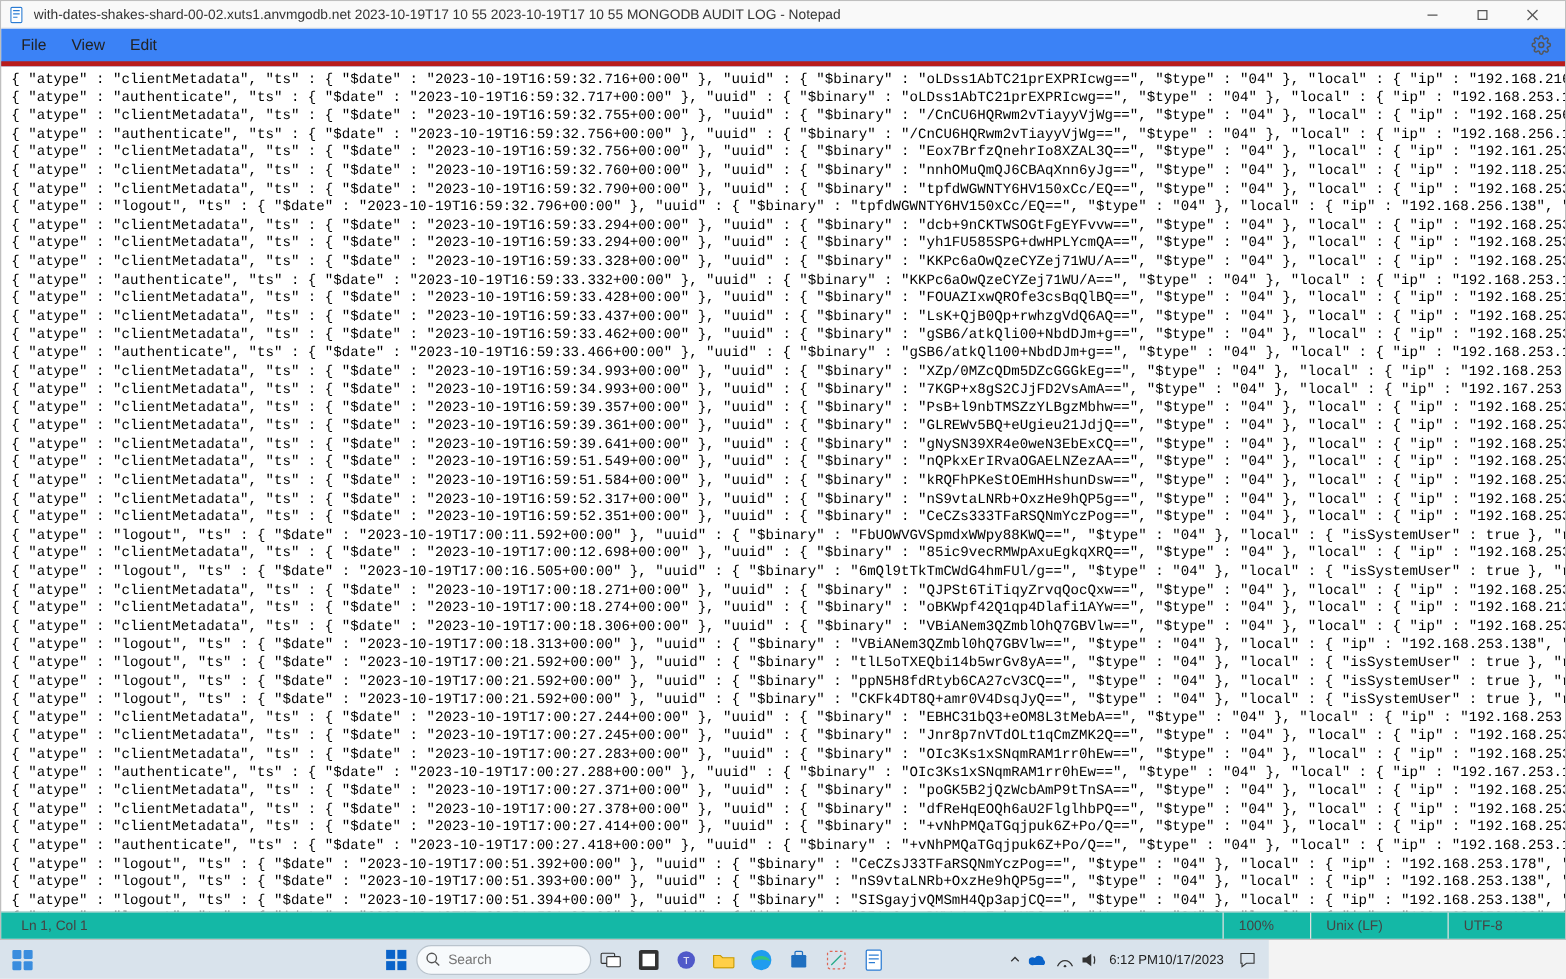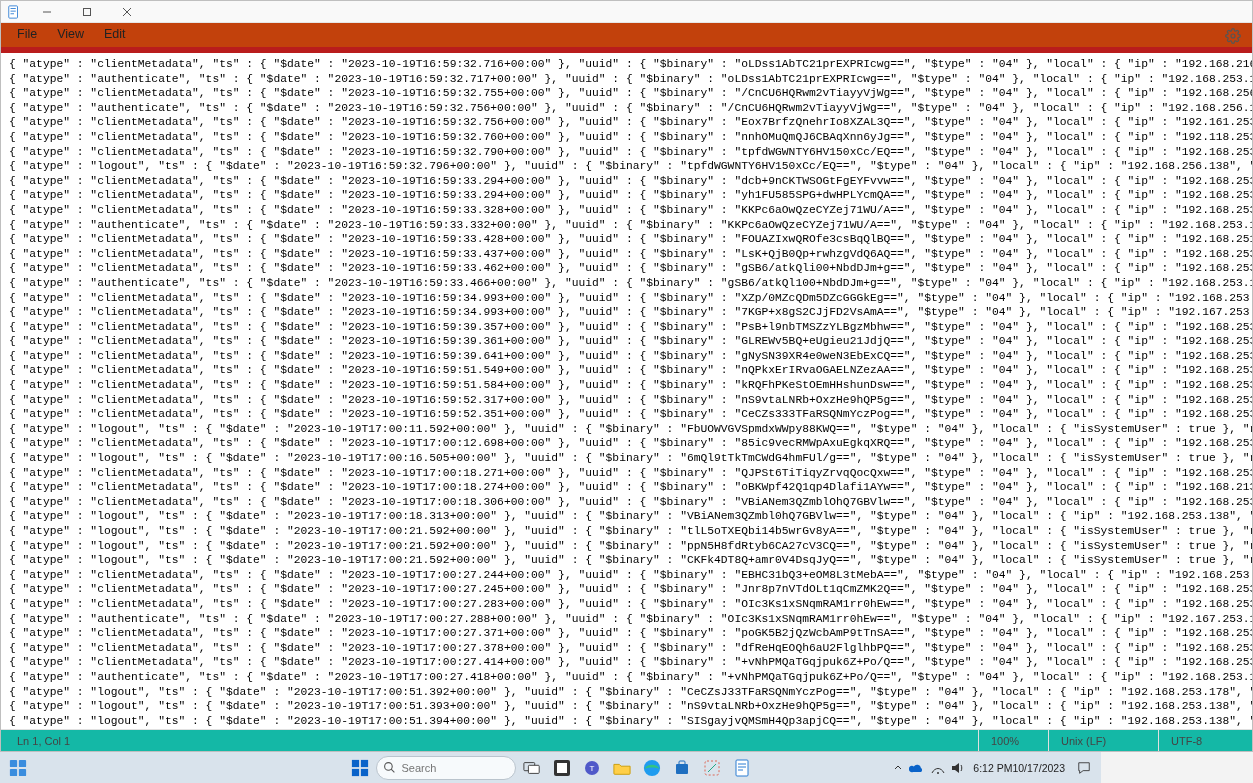--- a/index.html
+++ b/index.html
@@ -8,37 +8,37 @@
 
 .window { position: absolute; left: 0; top: 0; width: 1253px; height: 752px; background: #ffffff; display: flex; flex-direction: column; border: 1px solid #bfbfbf; }
 
 .titlebar { height: 22px; display: flex; align-items: center; padding: 0 6px; background: #f9f9f9; border-bottom: 1px solid #e6e6e6; font-size: 11px; color: #333; }
 .titlebar .app-icon { width: 14px; height: 14px; margin-right: 6px; display: inline-flex; align-items: center; justify-content: center; }
 .titlebar .title-text { flex: 1; white-space: nowrap; overflow: hidden; text-overflow: ellipsis; }
 .winbtns { display: flex; }
 .winbtn { width: 40px; height: 22px; display: flex; align-items: center; justify-content: center; color: #555; }
 .winbtn svg { width: 10px; height: 10px; }
 
-.menubar { height: 30px; display: flex; padding: 0 6px; background: #c2410c; border-bottom: 6px solid #b91c1c; }
+.menubar { height: 30px; display: flex; align-items: center; padding: 0 6px; background: #3b82f6; border-bottom: 4px solid #b91c1c; }
 .menubar .menuitem { padding: 4px 10px; font-size: 12.5px; color: #222; border-radius: 3px; }
 .menubar .spacer { flex: 1; }
 .settings-btn { width: 26px; height: 26px; display: flex; align-items: center; justify-content: center; color: #555; border-radius: 4px; }
 
 .editor { flex: 1; overflow: hidden; position: relative; }
 .editor pre { font-family: Consolas, "Courier New", monospace; font-size: 11.3px; line-height: 14.6px; white-space: pre; padding: 4px 8px; color: #000; }
 
 .statusbar { height: 22px; display: flex; align-items: center; background: #14b8a6; border-top: 1px solid #e0e0e0; font-size: 11px; color: #444; }
 .statusbar .cell { padding: 0 12px; border-left: 1px solid #e0e0e0; height: 100%; display: flex; align-items: center; }
 .statusbar .cell.first { border-left: none; flex: 1; padding-left: 16px; }
 .statusbar .cell.zoom { width: 70px; justify-content: flex-start; margin-left: 11px; }
 .statusbar .cell.eol  { width: 110px; }
 .statusbar .cell.enc  { width: 94px; }
 
 
-.taskbar { position: absolute; left: 0; bottom: 0; width: 1101px; height: 31px; background: #d9e3ec; display: flex; align-items: center; font-size: 11px; }
+.taskbar { position: absolute; left: 0; bottom: 0; width: 1015px; height: 31px; background: #d9e3ec; display: flex; align-items: center; font-size: 11px; }
 .taskbar .left { position:absolute; left:4px; top:0; height:31px; display:flex; align-items:center; }
 .taskbar .center { margin: 0 auto; display: flex; align-items: center; gap: 2px; }
 .taskbar .right { position: absolute; right: 6px; top: 0; height: 31px; display: flex; align-items: center; gap: 8px; }
 .taskicon { width: 28px; height: 28px; display: flex; align-items: center; justify-content: center; border-radius: 4px; }
 .search-box { display: flex; align-items: center; background: #f7fafc; border: 1px solid #bac4cd; border-radius: 14px; height: 24px; padding: 0 10px 0 6px; width: 140px; gap: 6px; }
 .search-box input { border: none; outline: none; background: transparent; font-size: 11px; flex: 1; }
 .tray { display: flex; align-items: center; gap: 6px; color: #333; }
 .clock { display: flex; flex-direction: row; align-items: flex-end; line-height: 12px; font-size: 10.5px; color: #222; }
 .notif { width: 22px; height: 22px; display:flex; align-items:center; justify-content:center; }
 
@@ -51,20 +51,21 @@
 
   <div class="titlebar">
     <span class="app-icon">
       <svg viewBox="0 0 16 16">
           <rect x="2" y="1" width="10" height="14" rx="1" fill="#fff" stroke="#2b7cd3"></rect>
           <line x1="4" y1="4" x2="10" y2="4" stroke="#2b7cd3"></line>
           <line x1="4" y1="7" x2="10" y2="7" stroke="#2b7cd3"></line>
           <line x1="4" y1="10" x2="8" y2="10" stroke="#2b7cd3"></line>
         </svg>
     </span>
+    <span class="title-text">with-dates-shakes-shard-00-02.xuts1.anvmgodb.net 2023-10-19T17 10 55 2023-10-19T17 10 55 MONGODB AUDIT LOG - Notepad</span>
     <div class="winbtns">
       <div class="winbtn">
           <svg viewBox="0 0 10 10">
             <line x1="1" y1="5" x2="9" y2="5" stroke="currentColor"></line>
           </svg>
         </div>
       <div class="winbtn">
           <svg viewBox="0 0 10 10">
             <rect x="1.5" y="1.5" width="7" height="7" fill="none" stroke="currentColor"></rect>
           </svg>

